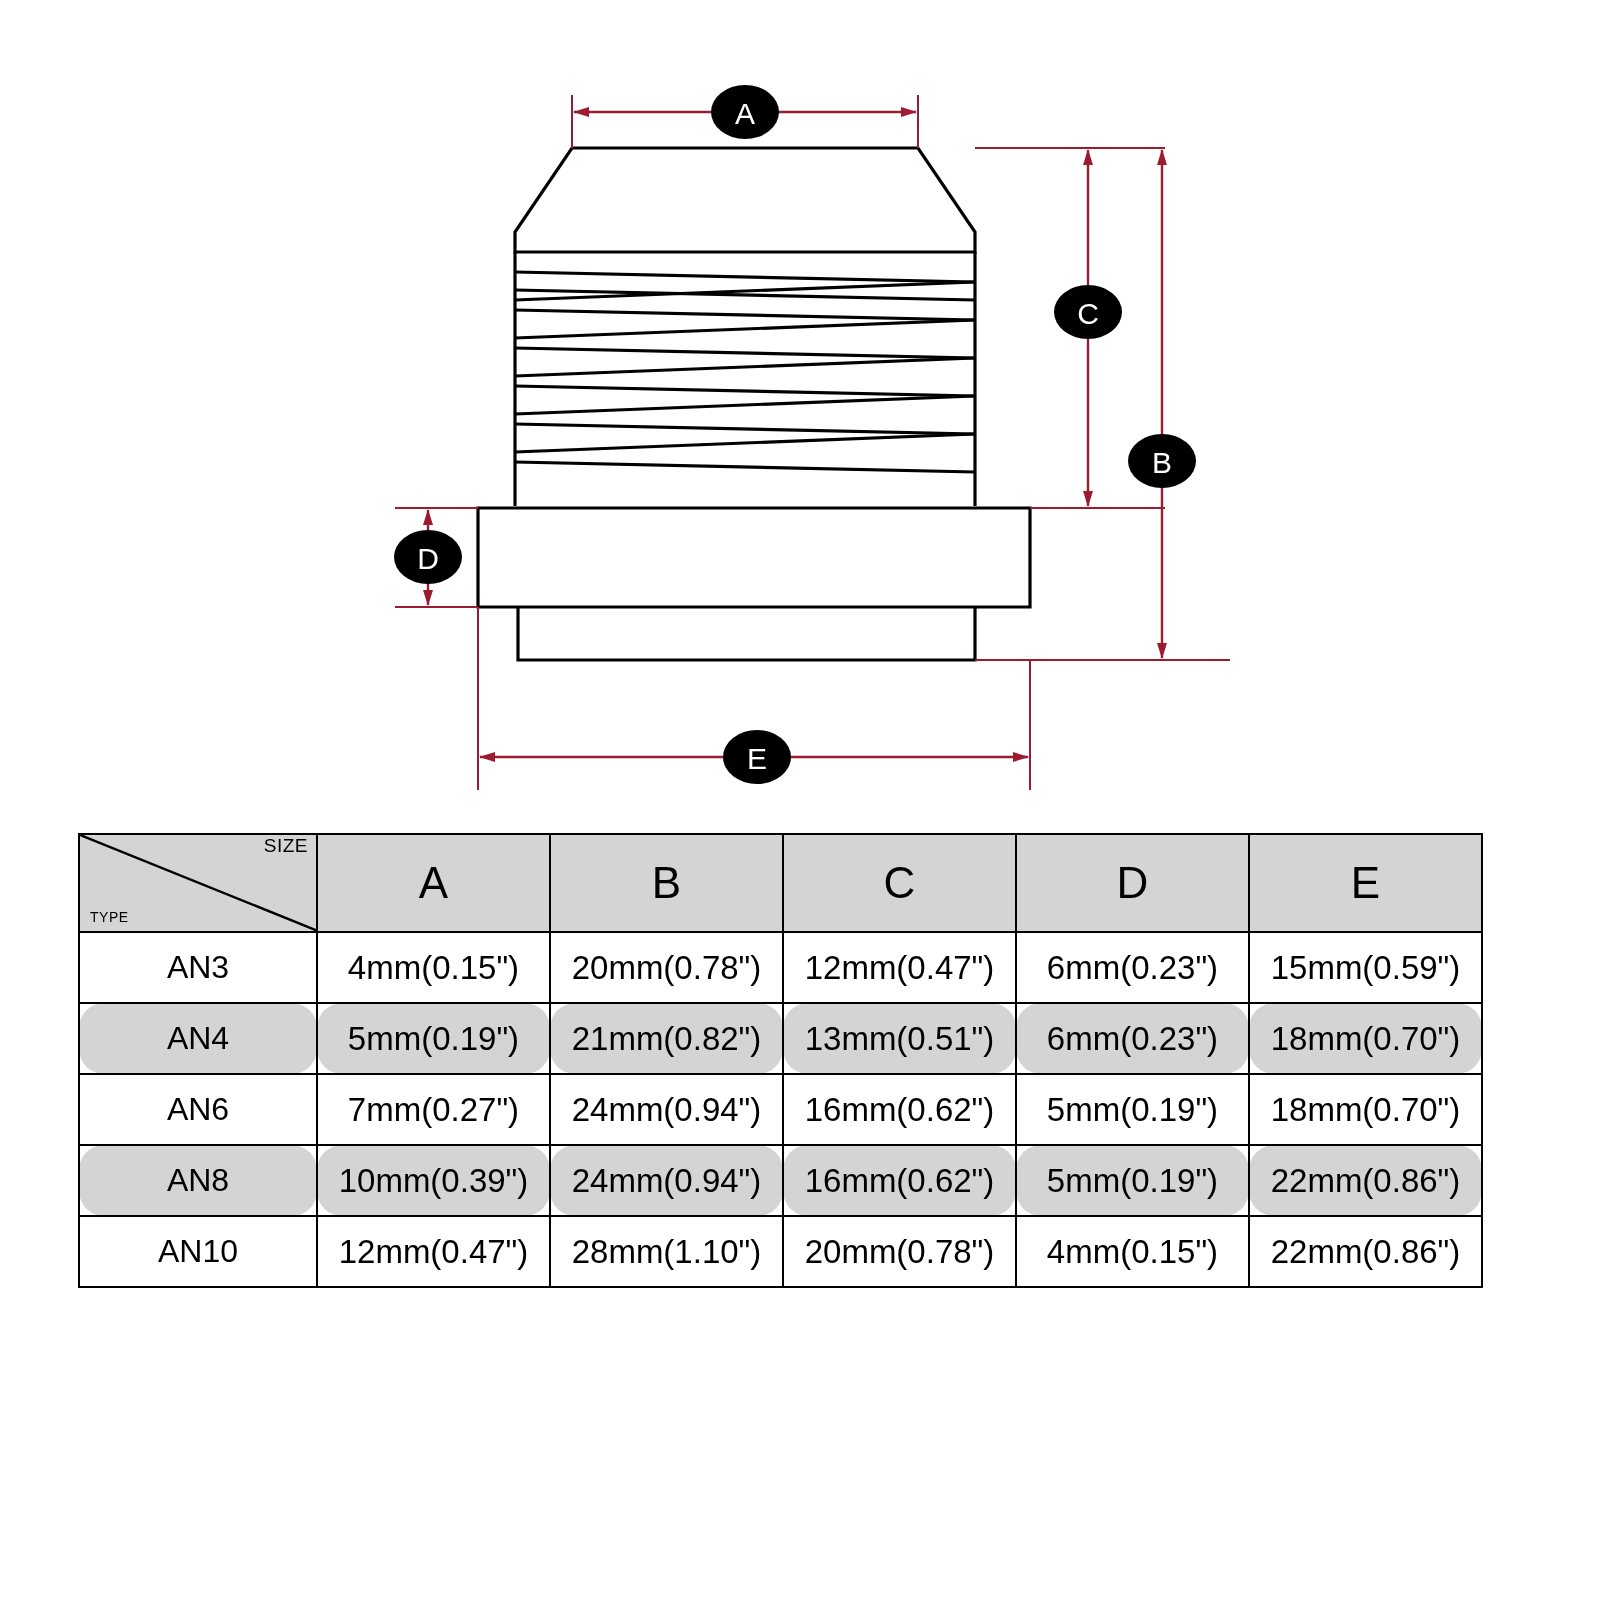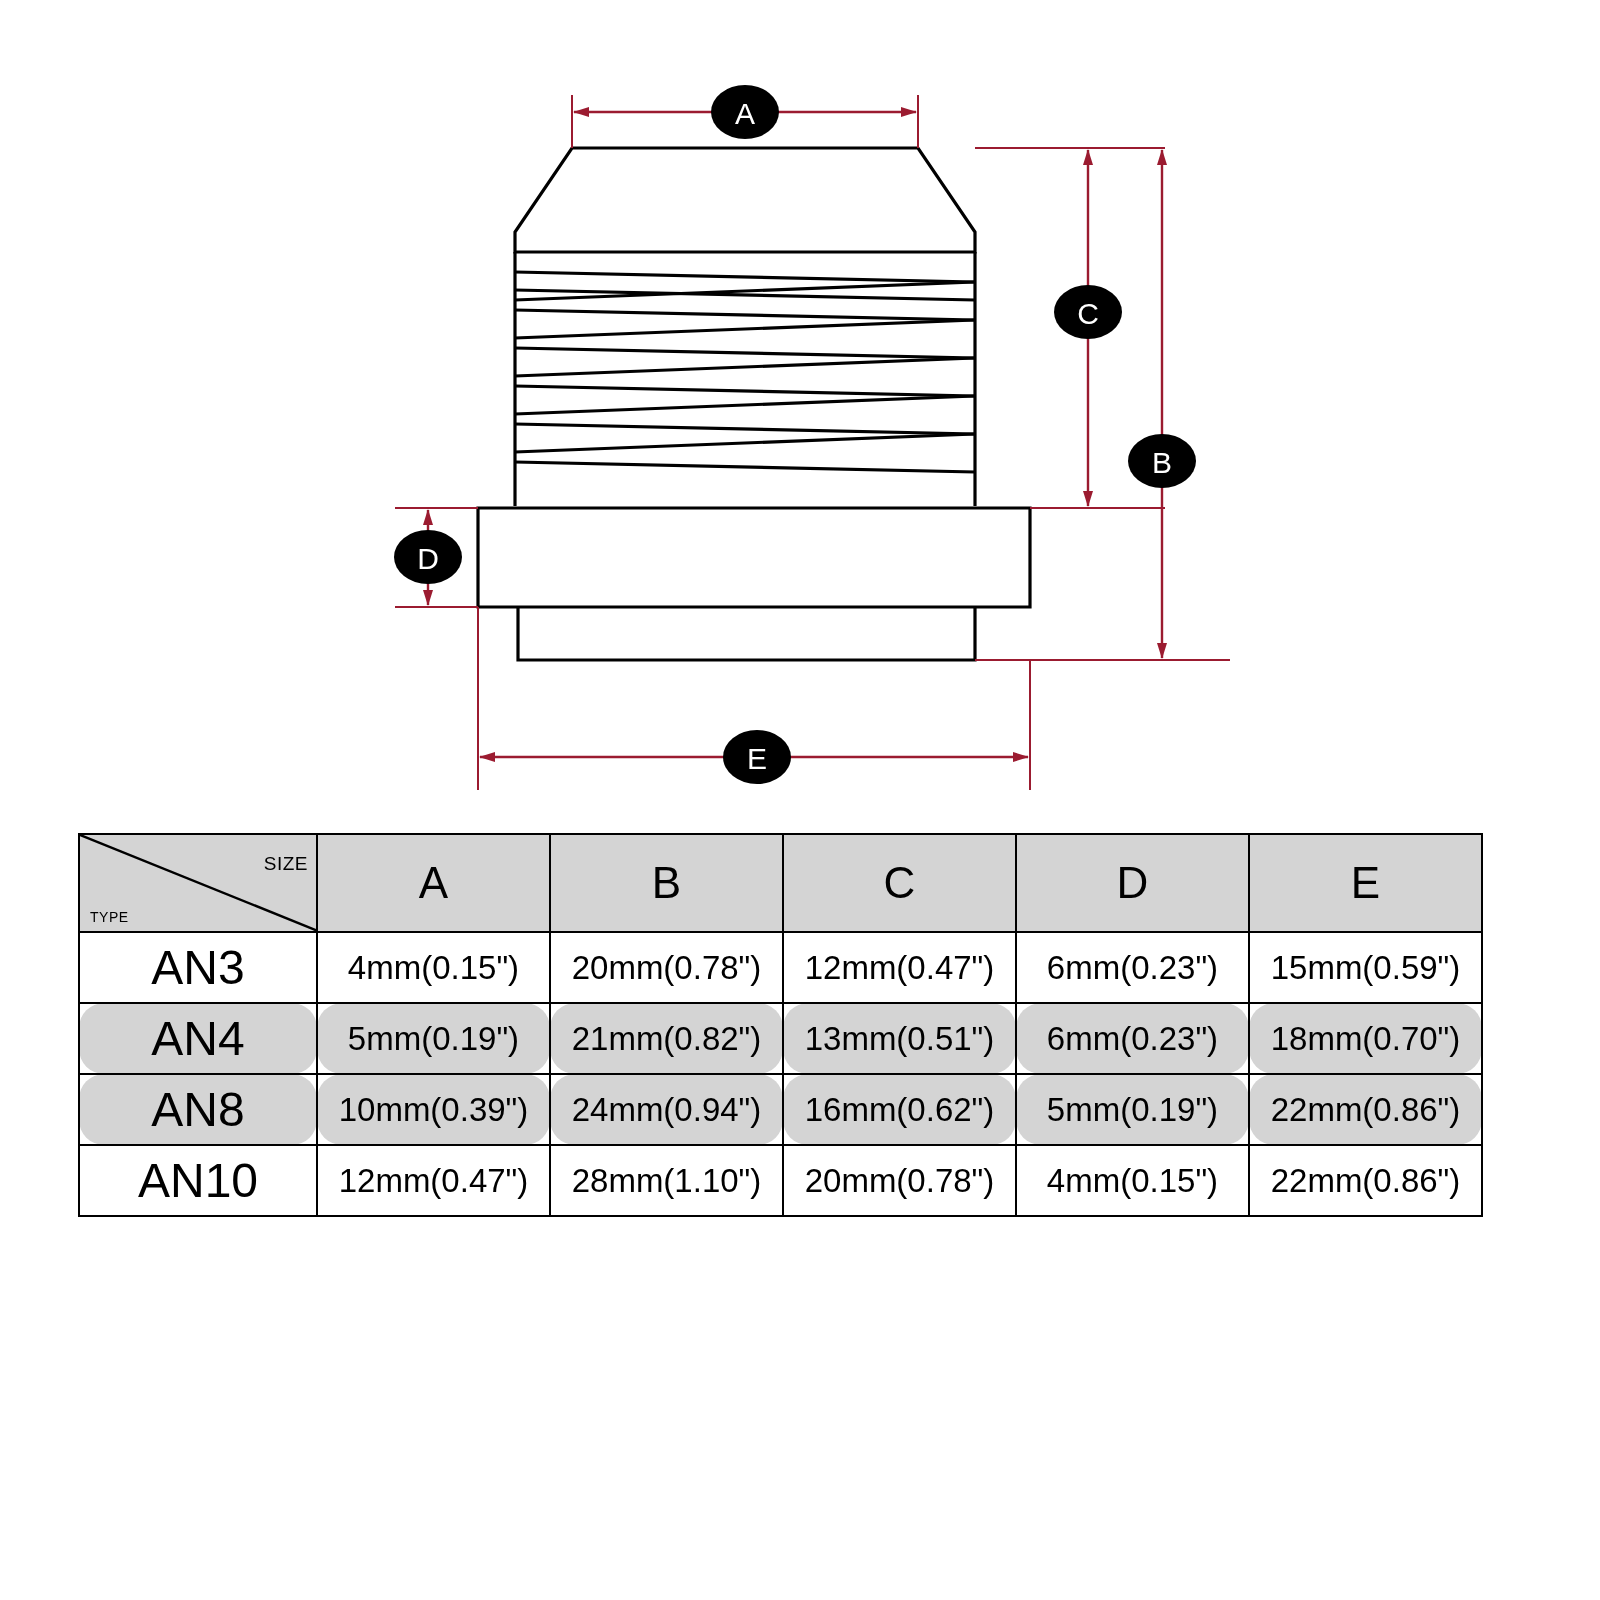--- a/index.html
+++ b/index.html
@@ -81,38 +81,38 @@
     height: 96px;
   }
   .corner-inner svg {
     position: absolute;
     left: 0;
     top: 0;
   }
   .corner-size {
     position: absolute;
     right: 8px;
-    top: 18px;
+    top: 0;
     font-size: 19px;
     letter-spacing: 0.5px;
   }
   .corner-type {
     position: absolute;
     left: 10px;
     bottom: 6px;
     font-size: 14px;
     letter-spacing: 0.5px;
   }
 
   tbody td {
     height: 69px;
     font-size: 33px;
   }
   tbody td.type-cell {
-    font-size: 48px;
+    font-size: 32px;
   }
   tbody tr.shaded td {
     background: #d4d4d4;
     border-radius: 25px;
   }
   tbody tr.plain td {
     background: #ffffff;
   }
 </style>
 </head>
@@ -239,20 +239,28 @@
           <td>15mm(0.59")</td>
         </tr>
         <tr class="shaded">
           <td class="type-cell">AN4</td>
           <td>5mm(0.19")</td>
           <td>21mm(0.82")</td>
           <td>13mm(0.51")</td>
           <td>6mm(0.23")</td>
           <td>18mm(0.70")</td>
         </tr>
+        <tr class="plain">
+          <td class="type-cell">AN6</td>
+          <td>7mm(0.27")</td>
+          <td>24mm(0.94")</td>
+          <td>16mm(0.62")</td>
+          <td>5mm(0.19")</td>
+          <td>18mm(0.70")</td>
+        </tr>
         <tr class="shaded">
           <td class="type-cell">AN8</td>
           <td>10mm(0.39")</td>
           <td>24mm(0.94")</td>
           <td>16mm(0.62")</td>
           <td>5mm(0.19")</td>
           <td>22mm(0.86")</td>
         </tr>
         <tr class="plain">
           <td class="type-cell">AN10</td>

